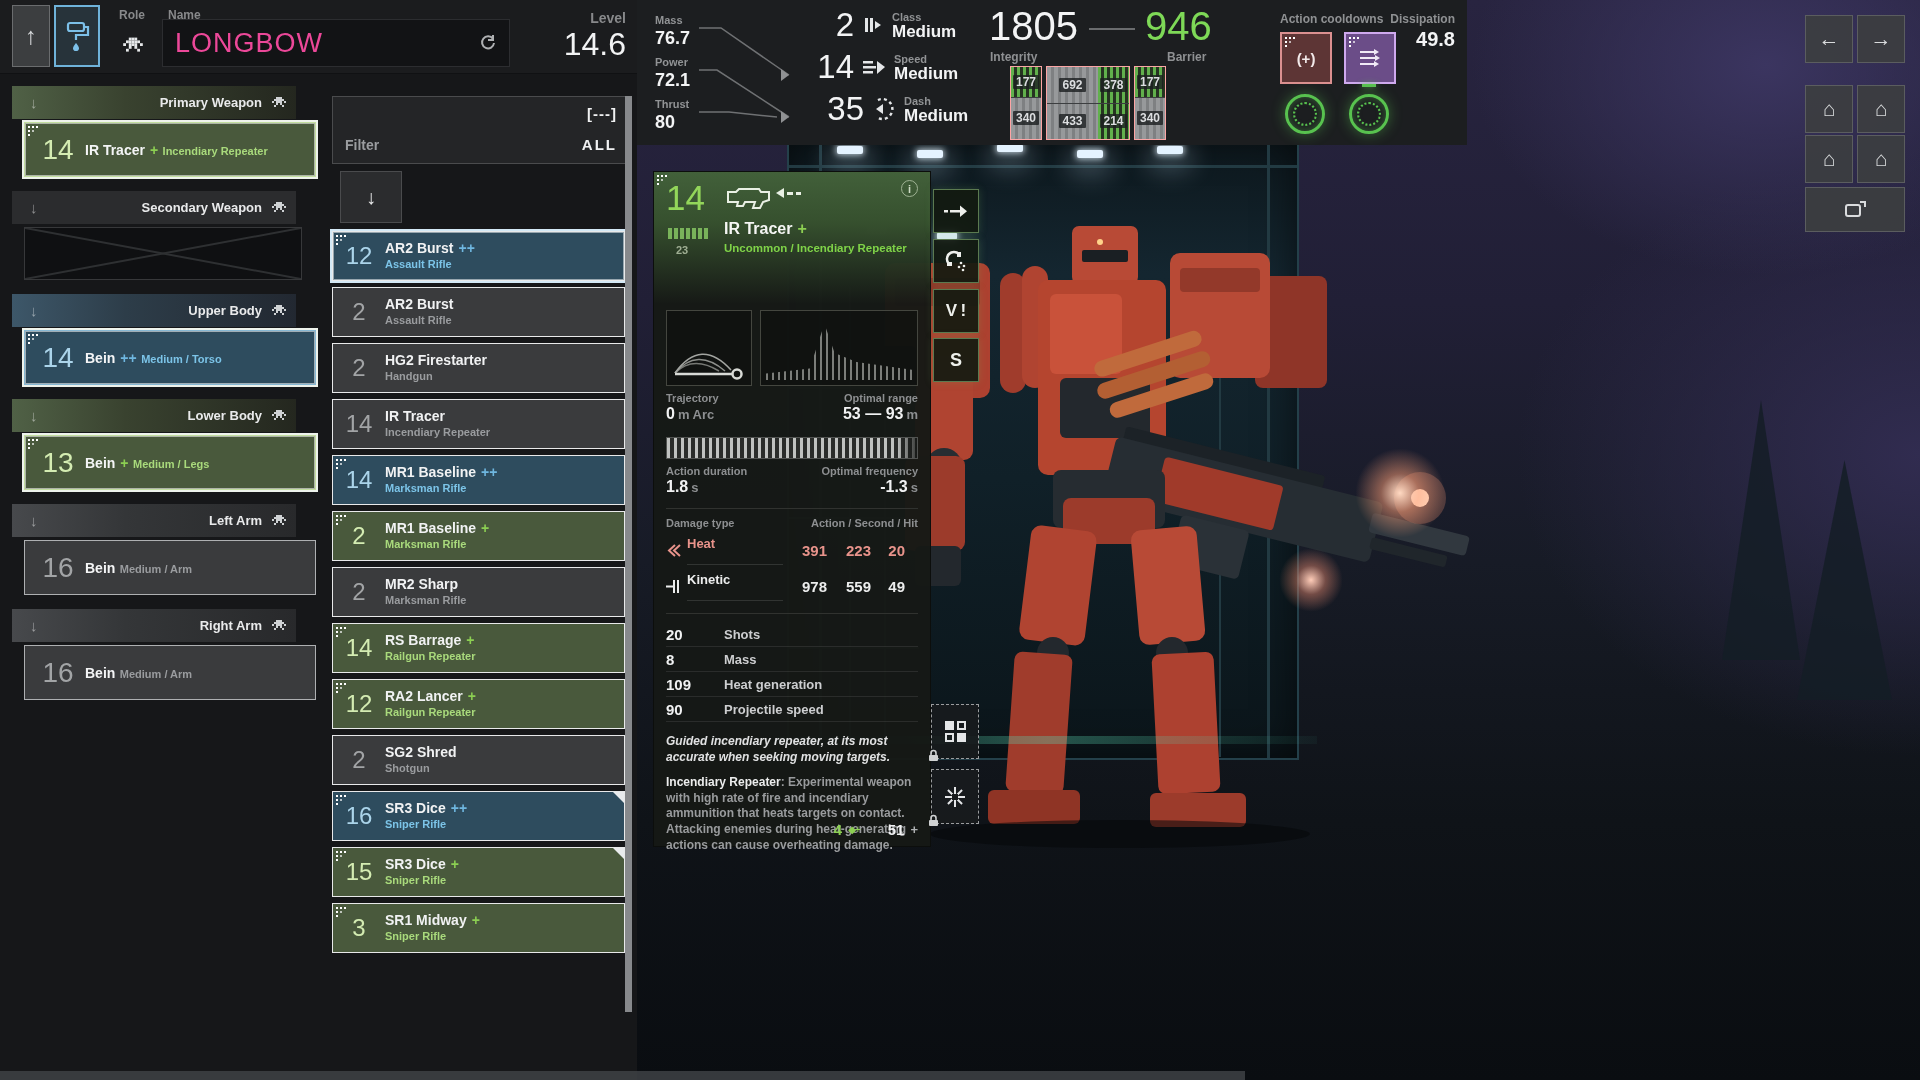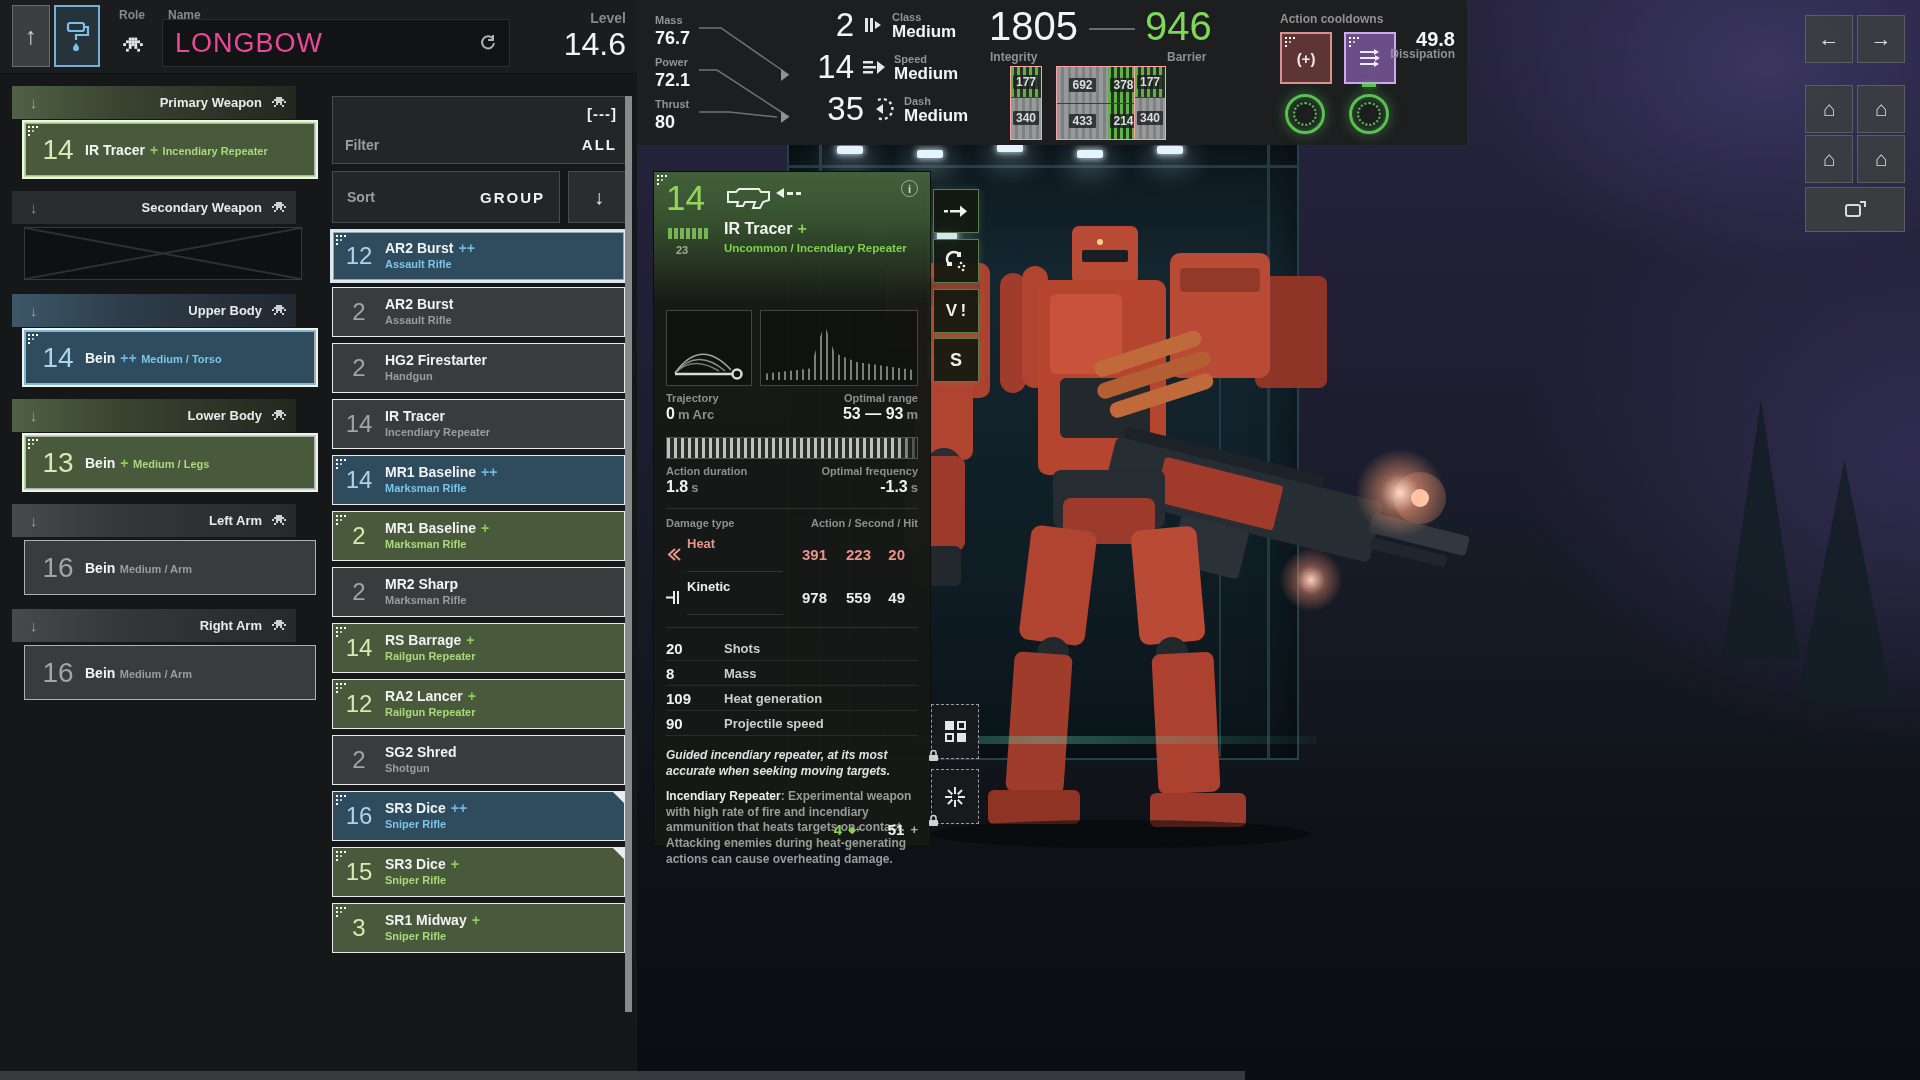--- a/index.html
+++ b/index.html
@@ -131,21 +131,21 @@
   .hg{background:repeating-linear-gradient(90deg,#97999b 0 4px,#7e8082 4px 7px);}
   .abn{background:rgba(28,30,32,.8);color:#dcdee0;font-size:12px;font-weight:bold;padding:0 3px;border-radius:1px;}
   .cd-label{position:absolute;font-size:12px;font-weight:bold;color:#8f9193;}
   .cd-btn{position:absolute;width:52px;height:52px;display:flex;align-items:center;justify-content:center;cursor:pointer;}
   .cd-red{background:#5d3535;border:2px solid #db9090;color:#f3eaea;font-size:15px;font-weight:bold;}
   .cd-purple{background:#6b4d88;border:2px solid #cfa9ee;}
   .gauge{position:absolute;width:40px;height:40px;border:3px solid #58c24f;border-radius:50%;
     box-shadow:0 0 14px rgba(88,194,79,.45), inset 0 0 8px rgba(88,194,79,.4);}
   .gauge::after{content:"";position:absolute;inset:5px;border:2px dotted #58c24f;border-radius:50%;}
   .gauge-tick{position:absolute;width:14px;height:3px;background:#58c24f;box-shadow:0 0 6px rgba(88,194,79,.8);}
-  .diss-label{position:absolute;font-size:12px;font-weight:bold;color:#8f9193;text-align:right;width:90px;margin-top:35px;}
+  .diss-label{position:absolute;font-size:12px;font-weight:bold;color:#8f9193;text-align:right;width:90px;}
   .diss-value{position:absolute;font-size:20px;font-weight:bold;color:#f3f4f5;text-align:right;width:90px;}
 
   
   .detail{position:absolute;left:653px;top:171px;width:278px;height:676px;
     background:rgba(22,25,22,.97);border:1px solid #0c0e0c;padding:10px 12px;}
   .d-head{position:absolute;left:0;top:0;width:100%;height:132px;
     background:linear-gradient(180deg,#42603a 0%,#36502e 38%,rgba(27,32,25,0) 100%);}
   .d-level{position:absolute;left:12px;top:6px;font-size:35px;color:#93d65a;}
   .d-ammo{position:absolute;left:14px;top:56px;display:flex;gap:2px;}
   .d-ammo i{width:4px;height:11px;background:#79b35a;}
@@ -168,21 +168,21 @@
   .valrow{display:flex;justify-content:space-between;margin-top:1px;}
   .bigval{font-size:16px;font-weight:bold;color:#f1f2f3;}
   .unit{color:#8d8f91;font-weight:bold;font-size:13px;margin-left:3px;}
   .dur-bar{margin-top:14px;height:22px;border:1px solid #515351;background:
     linear-gradient(90deg,rgba(0,0,0,0) 92%,rgba(20,22,20,.8) 100%),
     repeating-linear-gradient(90deg,#c0c2c0 0 3px,#2a2c2a 3px 7px);}
   .hr{height:1px;background:#30322f;margin:12px 0 8px;}
   .dmg-head{display:flex;font-size:11px;font-weight:bold;color:#8d8f91;}
   .dmg-head .dh2{margin-left:auto;}
   .dmg-row{display:flex;align-items:center;margin-top:7px;font-weight:bold;}
-  .dmg-row .dname{font-size:13px;margin-left:6px;border-bottom:1px solid rgba(255,255,255,.12);padding-bottom:20px;width:96px;}
+  .dmg-row .dname{font-size:13px;margin-left:6px;border-bottom:1px solid rgba(255,255,255,.12);padding-bottom:13px;width:96px;}
   .dmg-row .dn{width:44px;text-align:right;font-size:15px;}
   .heat{color:#e8938b;}
   .kin{color:#eceded;}
   .attr-row{display:flex;align-items:center;height:25px;border-bottom:1px solid rgba(255,255,255,.09);}
   .attr-row .av{width:58px;font-size:15px;font-weight:bold;color:#f1f2f3;}
   .attr-row .al{font-size:13px;font-weight:bold;color:#cdced0;}
   .flavor{margin-top:12px;font-size:12px;font-weight:bold;font-style:italic;color:#e0e1e2;line-height:1.3;}
   .desc{margin-top:10px;font-size:12px;font-weight:bold;color:#999b9d;line-height:1.3;}
   .desc .dt{color:#eceded;}
   .d-foot{position:absolute;left:12px;right:12px;bottom:8px;display:flex;justify-content:flex-end;align-items:center;gap:6px;}
@@ -414,24 +414,20 @@
     </div>
   </div>
 
   <div class="listcol">
     <div class="filter-box">
       <span class="flabel">Filter</span>
       <span class="ficon">[---]</span>
       <span class="fval">ALL</span>
     </div>
     <div class="sort-row">
-      <div class="sort-box">
-        <span class="slabel">Sort</span>
-        <span class="sval">GROUP</span>
-      </div>
       <div class="sort-arrow">
         <span>↓</span>
       </div>
     </div>
 
     <div class="inv-item t-blue inv-sel dots">
       <span class="num">12</span>
       <span class="tx">
           <span class="nm"><span>AR2 Burst</span><span class="tier">++</span></span>
       <span class="sub">Assault Rifle</span>
@@ -596,21 +592,21 @@
     <span class="intg-lab" style="left:530px;top:50px;">Barrier</span>
 
     <div class="ab" style="left:373px;top:66px;width:32px;height:74px;">
       <div class="abc sg">
           <span class="abn">177</span>
         </div>
       <div class="abc hg" style="flex:1.4;">
           <span class="abn">340</span>
         </div>
     </div>
-    <div class="ab" style="left:419px;top:66px;width:84px;height:74px;">
+    <div class="ab" style="left:409px;top:66px;width:84px;height:74px;">
       <div class="abrow">
         <div class="abc hg" style="width:51px;">
             <span class="abn">692</span>
           </div>
         <div class="abc sg" style="width:31px;">
             <span class="abn">378</span>
           </div>
       </div>
       <div class="abrow" style="border-top:1px solid #3c3e40;">
         <div class="abc hg" style="width:51px;">

